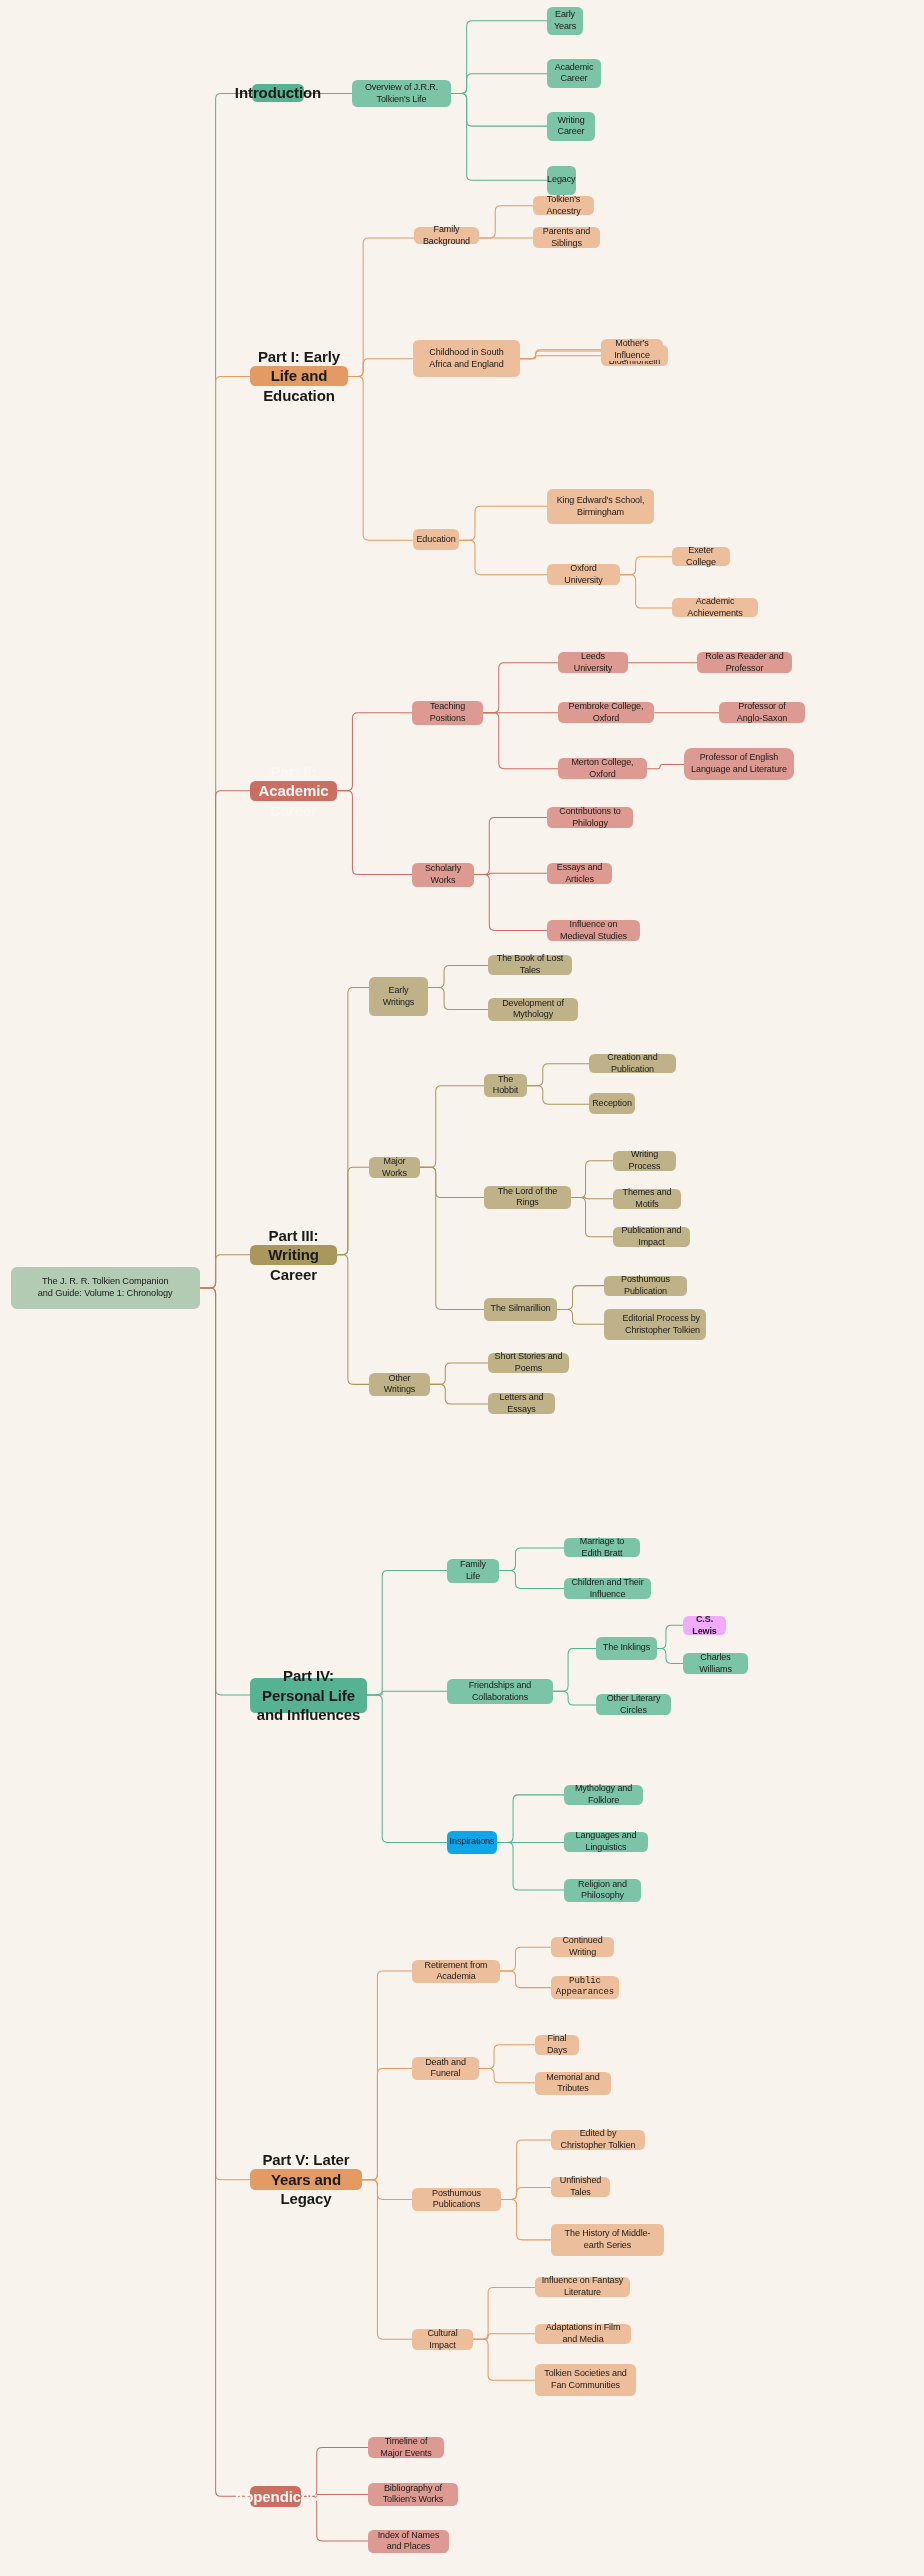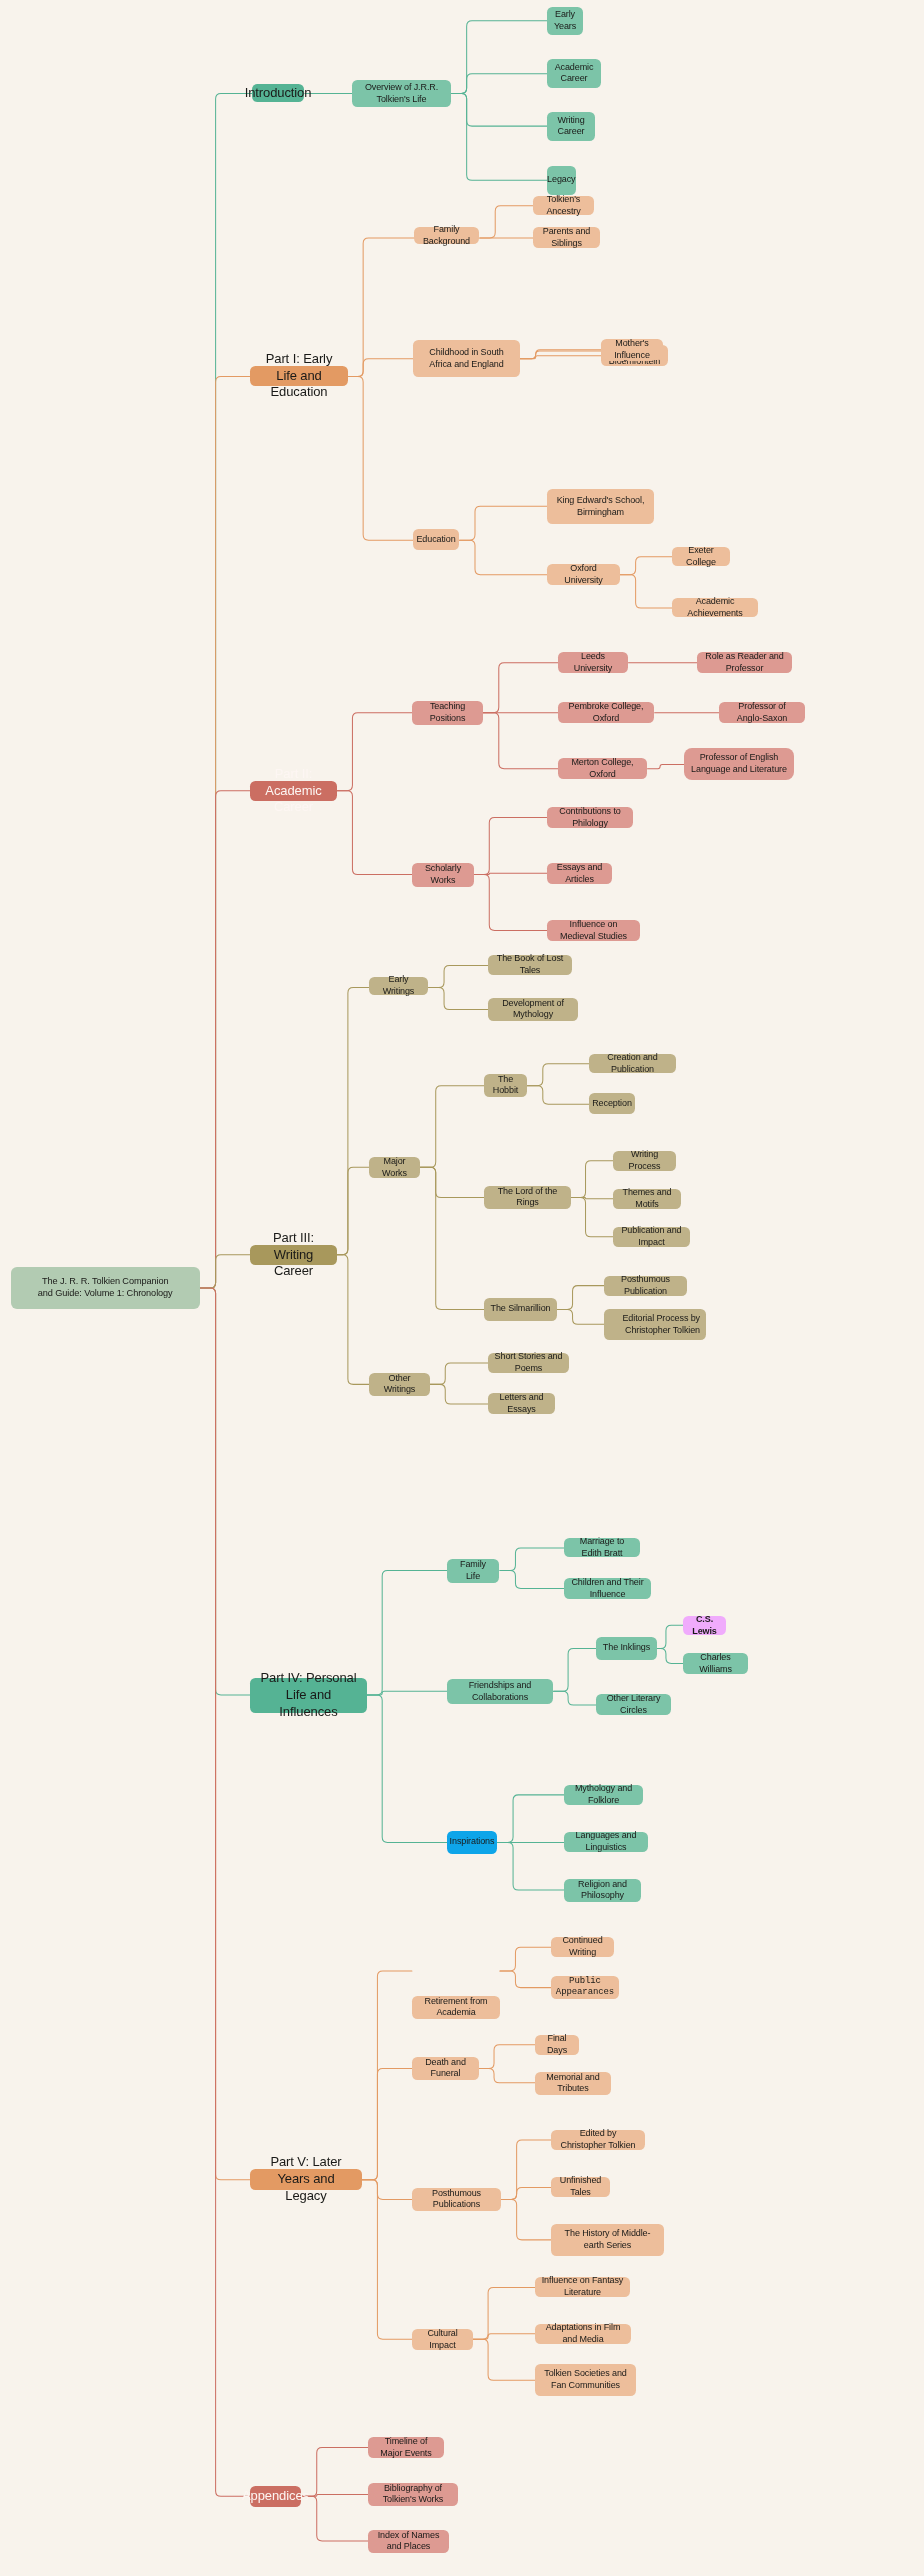--- a/index.html
+++ b/index.html
@@ -40,21 +40,21 @@
     line-height: 1.30;
     color: #1a1a18;
     font-family: "Liberation Sans", sans-serif;
     letter-spacing: -0.1px;
     white-space: pre-line;
   }
   .node.root {
     border-radius: 6px;
     font-size: 9.2px;
   }
-  .node.lvl1 { font-size: 13px; }
+  .node.lvl1 { font-size: 15px; font-weight: bold; }
   .node.lvl2 { font-size: 9px; }
   .node.lvl3 { font-size: 9px; }
   .node.lvl4 { font-size: 9px; }
   .node.light-text { color: #fdf6f3; }
 </style>
 </head>
 <body>
 
 <div id="mindmap-root">
   <svg id="edge-layer" viewBox="0 0 1554 4330">
@@ -168,21 +168,21 @@
       <div class="node lvl4" style="left: 697px; top: 652px; width: 95px; height: 21.4px; background: rgb(221, 154, 146);">Role as Reader and Professor</div>
       <div class="node lvl3" style="left: 558px; top: 702px; width: 96px; height: 21.4px; background: rgb(221, 154, 146);">Pembroke College, Oxford</div>
       <div class="node lvl4" style="left: 719px; top: 702px; width: 86px; height: 21.4px; background: rgb(221, 154, 146);">Professor of Anglo-Saxon</div>
       <div class="node lvl3" style="left: 558px; top: 758px; width: 89px; height: 21.4px; background: rgb(221, 154, 146);">Merton College, Oxford</div>
       <div class="node lvl4" style="left: 684px; top: 748px; width: 110px; height: 32px; background: rgb(221, 154, 146); border-radius: 8px;">Professor of English Language and Literature</div>
       <div class="node lvl2" style="left: 412px; top: 863px; width: 62px; height: 24px; background: rgb(221, 154, 146);">Scholarly Works</div>
       <div class="node lvl3" style="left: 547px; top: 807px; width: 86px; height: 21.4px; background: rgb(221, 154, 146);">Contributions to Philology</div>
       <div class="node lvl3" style="left: 547px; top: 863px; width: 65px; height: 21.4px; background: rgb(221, 154, 146);">Essays and Articles</div>
       <div class="node lvl3" style="left: 547px; top: 920px; width: 93px; height: 21.4px; background: rgb(221, 154, 146);">Influence on Medieval Studies</div>
       <div class="node lvl1" style="left: 250px; top: 1245px; width: 87px; height: 20px; background: rgb(168, 152, 92);">Part III: Writing Career</div>
-      <div class="node lvl2" style="left: 369px; top: 977px; width: 59px; height: 18px; background: rgb(191, 178, 137);">Early Writings</div>
+      <div class="node lvl2" style="left: 369px; top: 977px; width: 59px; height: 39px; background: rgb(191, 178, 137);">Early Writings</div>
       <div class="node lvl3" style="left: 488px; top: 955px; width: 84px; height: 20px; background: rgb(191, 178, 137);">The Book of Lost Tales</div>
       <div class="node lvl3" style="left: 488px; top: 998px; width: 90px; height: 22.6px; background: rgb(191, 178, 137);">Development of Mythology</div>
       <div class="node lvl2" style="left: 369px; top: 1157px; width: 51px; height: 21.4px; background: rgb(191, 178, 137);">Major Works</div>
       <div class="node lvl3" style="left: 484px; top: 1074px; width: 43px; height: 22.6px; background: rgb(191, 178, 137);">The Hobbit</div>
       <div class="node lvl4" style="left: 589px; top: 1054px; width: 87px; height: 19px; background: rgb(191, 178, 137);">Creation and Publication</div>
       <div class="node lvl4" style="left: 589px; top: 1093px; width: 46px; height: 21.4px; background: rgb(191, 178, 137);">Reception</div>
       <div class="node lvl3" style="left: 484px; top: 1186px; width: 87px; height: 22.6px; background: rgb(191, 178, 137);">The Lord of the Rings</div>
       <div class="node lvl4" style="left: 613px; top: 1151px; width: 63px; height: 20px; background: rgb(191, 178, 137);">Writing Process</div>
       <div class="node lvl4" style="left: 613px; top: 1189px; width: 68px; height: 20px; background: rgb(191, 178, 137);">Themes and Motifs</div>
       <div class="node lvl4" style="left: 613px; top: 1227px; width: 77px; height: 20px; background: rgb(191, 178, 137);">Publication and Impact</div>
@@ -199,21 +199,21 @@
       <div class="node lvl2" style="left: 447px; top: 1679px; width: 106px; height: 25px; background: rgb(124, 196, 168);">Friendships and Collaborations</div>
       <div class="node lvl3" style="left: 596px; top: 1637px; width: 61px; height: 22.6px; background: rgb(124, 196, 168);">The Inklings</div>
       <div class="node lvl4" style="left: 683px; top: 1616px; width: 43px; height: 19px; background: #f0abfc; font-weight: bold;">C.S. Lewis</div>
       <div class="node lvl4" style="left: 683px; top: 1653px; width: 65px; height: 21.4px; background: rgb(124, 196, 168);">Charles Williams</div>
       <div class="node lvl3" style="left: 596px; top: 1694px; width: 75px; height: 21.4px; background: rgb(124, 196, 168);">Other Literary Circles</div>
       <div class="node lvl2" style="left: 447px; top: 1831px; width: 50px; height: 22.6px; background: #0ea5e9;">Inspirations</div>
       <div class="node lvl3" style="left: 564px; top: 1785px; width: 79px; height: 20px; background: rgb(124, 196, 168);">Mythology and Folklore</div>
       <div class="node lvl3" style="left: 564px; top: 1832px; width: 84px; height: 20px; background: rgb(124, 196, 168);">Languages and Linguistics</div>
       <div class="node lvl3" style="left: 564px; top: 1879px; width: 77px; height: 22.6px; background: rgb(124, 196, 168);">Religion and Philosophy</div>
       <div class="node lvl1" style="left: 250px; top: 2169px; width: 112px; height: 21.4px; background: rgb(227, 154, 99);">Part V: Later Years and Legacy</div>
-      <div class="node lvl2" style="left: 412px; top: 1960px; width: 88px; height: 22.6px; background: rgb(237, 190, 155); margin-top: 36px;">Retirement from Academia</div>
+      <div class="node lvl2" style="left: 412px; top: 1960px; width: 88px; height: 22.6px; background: rgb(237, 190, 155);">Retirement from Academia</div>
       <div class="node lvl3" style="left: 551px; top: 1937px; width: 63px; height: 20px; background: rgb(237, 190, 155);">Continued Writing</div>
       <div class="node lvl3" style="left: 551px; top: 1976px; width: 68px; height: 22.6px; background: rgb(237, 190, 155); font-family: Liberation Mono, monospace;">Public Appearances</div>
       <div class="node lvl2" style="left: 412px; top: 2057px; width: 67px; height: 22.6px; background: rgb(237, 190, 155);">Death and Funeral</div>
       <div class="node lvl3" style="left: 535px; top: 2035px; width: 44px; height: 20px; background: rgb(237, 190, 155);">Final Days</div>
       <div class="node lvl3" style="left: 535px; top: 2072px; width: 76px; height: 22.6px; background: rgb(237, 190, 155);">Memorial and Tributes</div>
       <div class="node lvl2" style="left: 412px; top: 2188px; width: 89px; height: 22.6px; background: rgb(237, 190, 155);">Posthumous Publications</div>
       <div class="node lvl3" style="left: 551px; top: 2130px; width: 94px; height: 20px; background: rgb(237, 190, 155);">Edited by Christopher Tolkien</div>
       <div class="node lvl3" style="left: 551px; top: 2177px; width: 59px; height: 20px; background: rgb(237, 190, 155);">Unfinished Tales</div>
       <div class="node lvl3" style="left: 551px; top: 2224px; width: 113px; height: 32px; background: rgb(237, 190, 155);">The History of Middle-earth Series</div>
       <div class="node lvl2" style="left: 412px; top: 2329px; width: 61px; height: 21.4px; background: rgb(237, 190, 155);">Cultural Impact</div>

